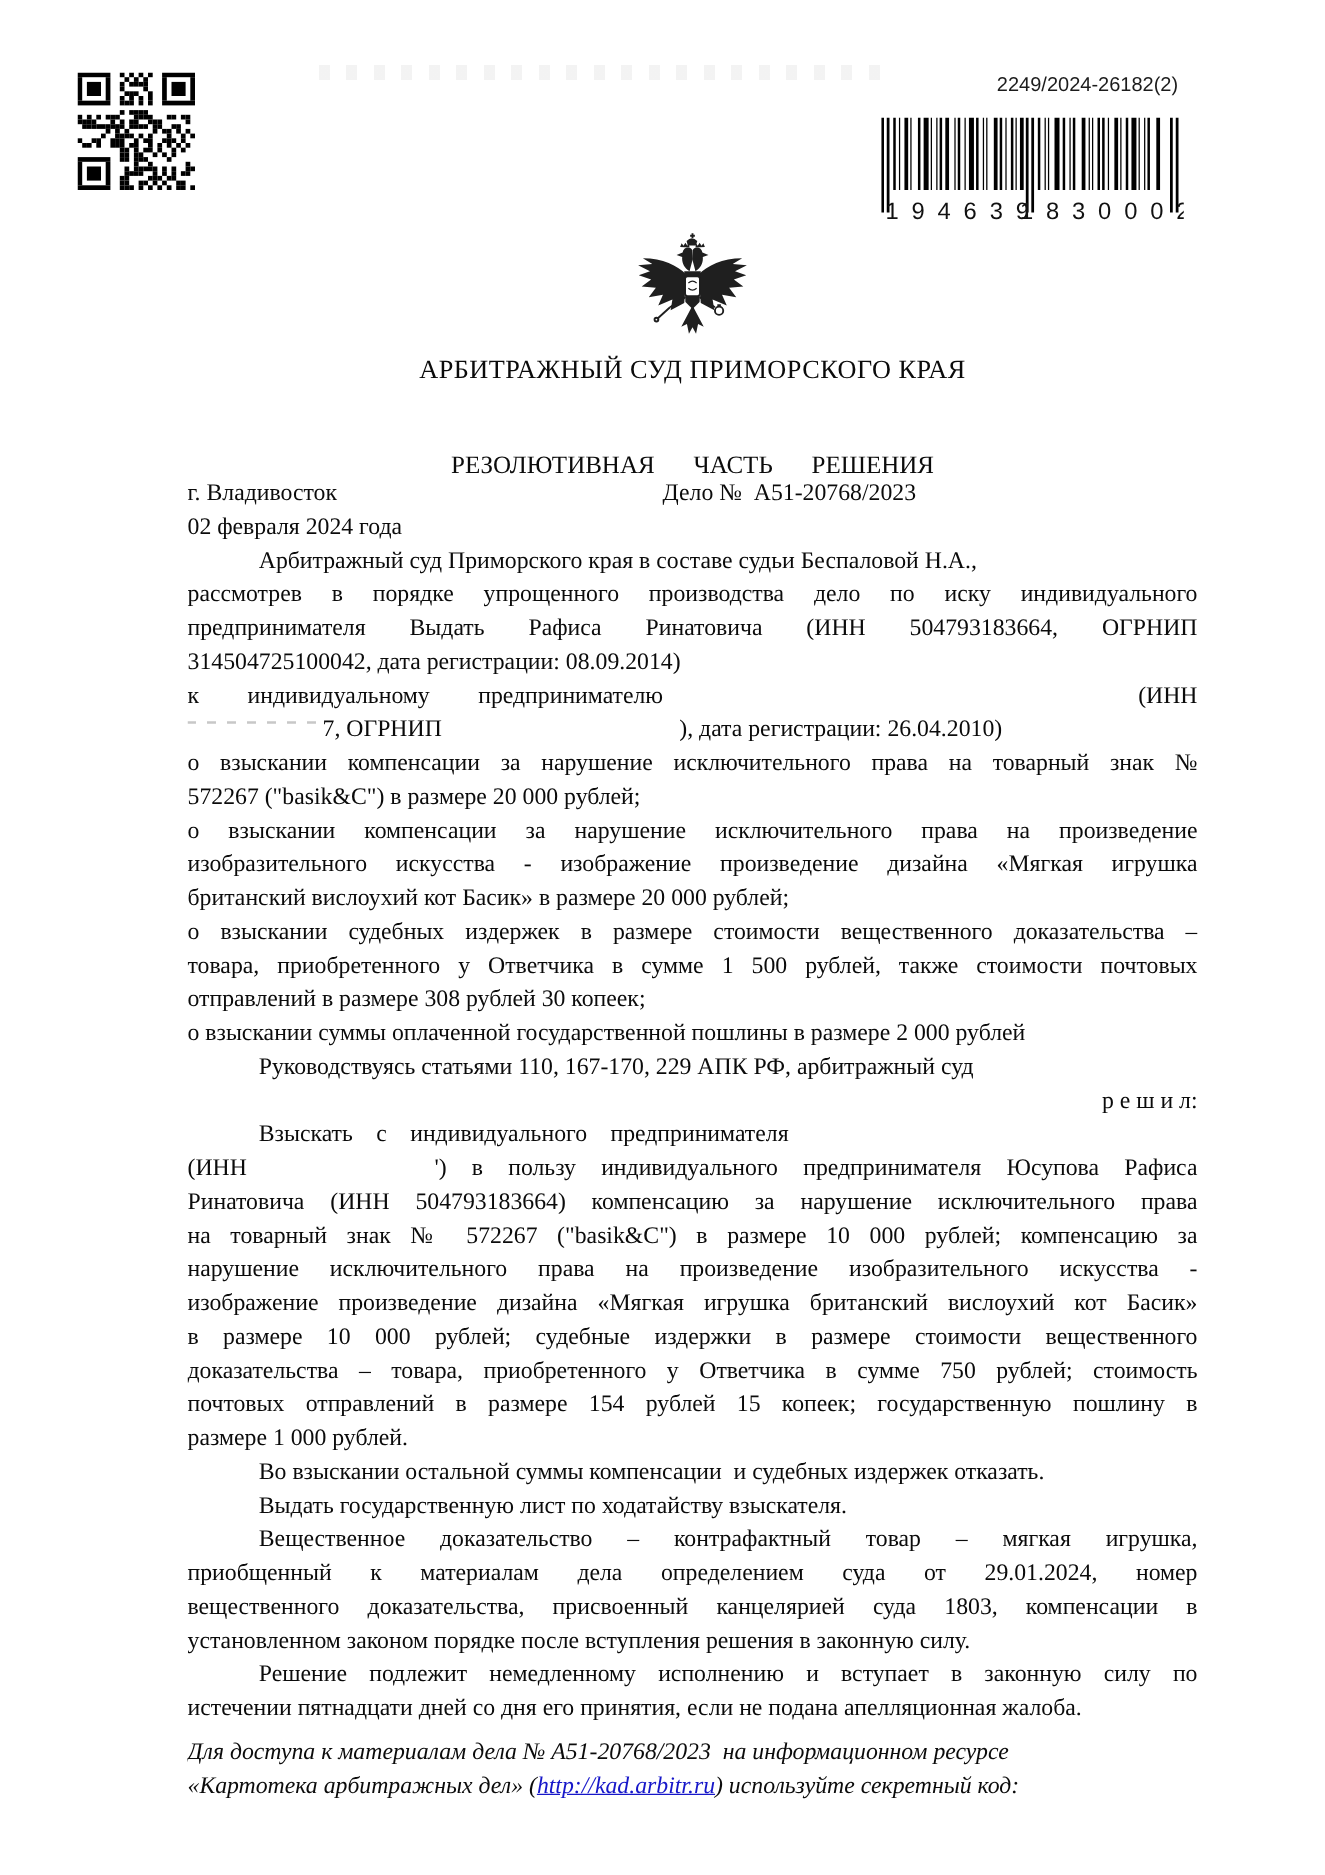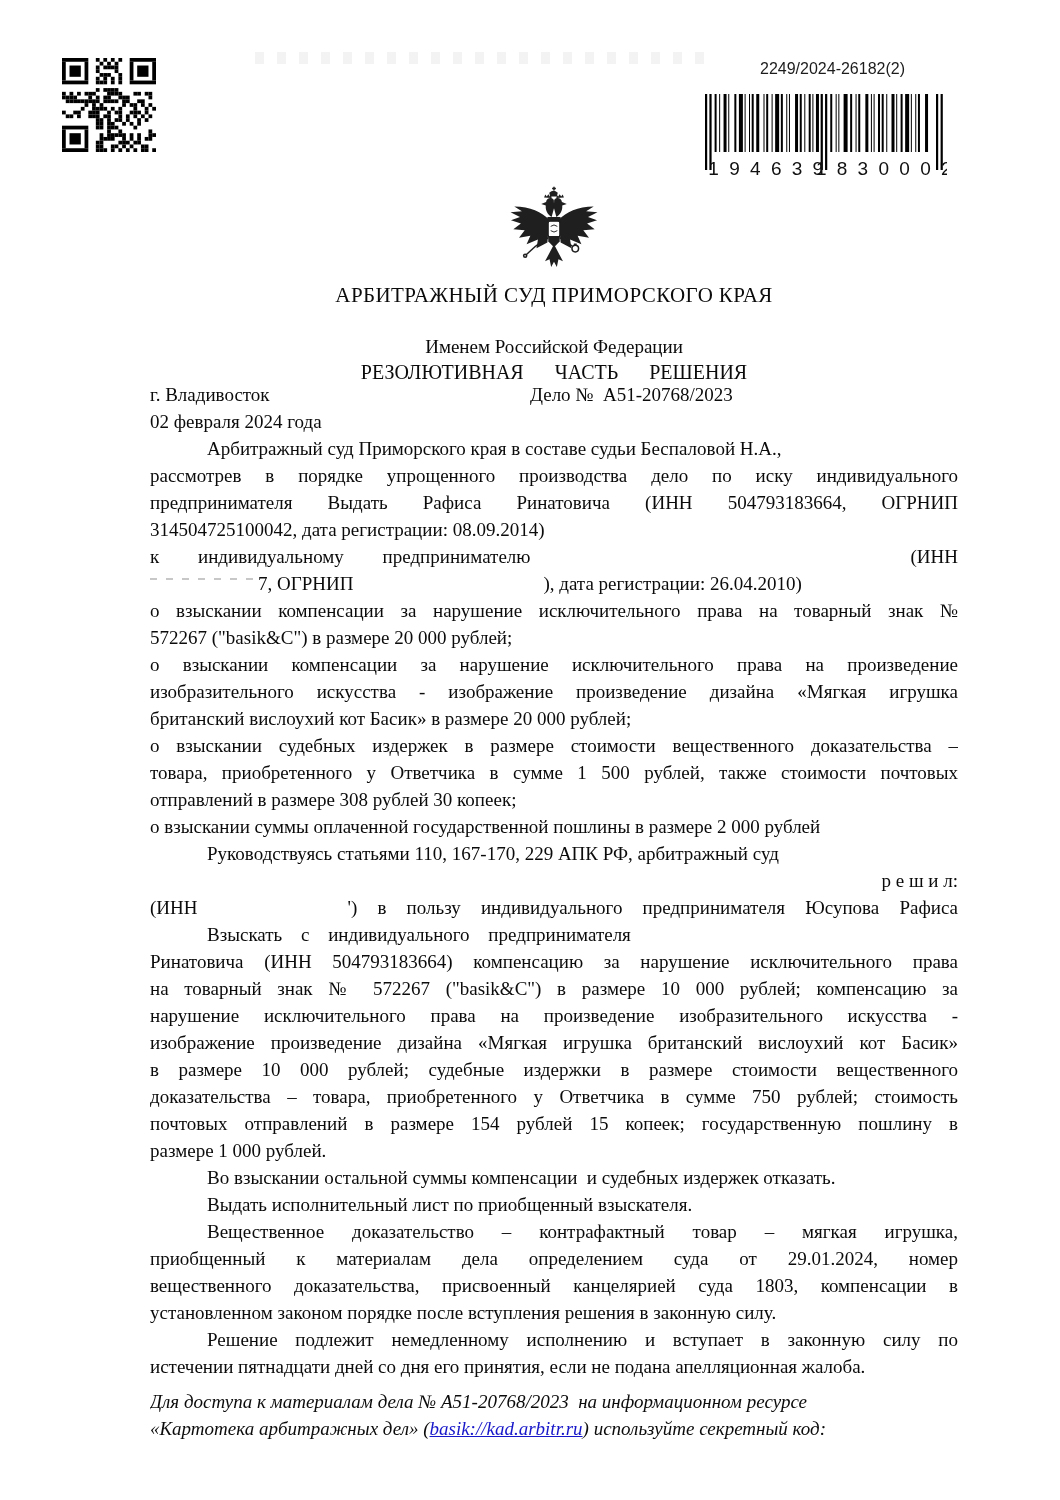--- a/index.html
+++ b/index.html
@@ -4,21 +4,21 @@
 <style>
   html,body{margin:0;padding:0;background:#ffffff;}
   .page{position:relative;width:1060px;height:1500px;background:#ffffff;color:#0b0b0b;
         font-family:"Liberation Serif", serif;overflow:hidden;}
   .abs{position:absolute;}
 
   
   #scan-noise{left:255px;top:52px;width:450px;height:12px;opacity:.10;
     background:repeating-linear-gradient(90deg,#888 0 9px,transparent 9px 22px);}
   #qr{left:62px;top:58px;width:94px;height:94px;}
-  #doc-number{left:760px;top:60px;width:220px;text-align:left;white-space:nowrap;
+  #doc-number{left:760px;top:60px;width:220px;text-align:center;white-space:nowrap;
     font-family:"Liberation Sans", sans-serif;font-size:16px;color:#1c1c1c;}
   #barcode{left:705px;top:94px;width:242px;height:86px;}
   #barcode text{font-family:"Liberation Sans", sans-serif;font-size:19px;letter-spacing:2.5px;fill:#111;}
 
   
   #eagle{left:502px;top:184px;width:104px;height:98px;}
   .hline{left:150px;width:808px;text-align:center;}
   #court-name{top:283px;font-size:21px;letter-spacing:.4px;}
   #court-address{top:310px;font-size:19px;}
   #in-the-name{top:336px;font-size:19px;}
@@ -331,21 +331,20 @@
       <path d="M36 63.5 L25 73.5"></path>
       <circle cx="77.5" cy="66.5" r="3.5"></circle>
       <path d="M77.5 63 v-2 M76 61.8 h3"></path>
       <circle cx="24.5" cy="74" r="1.6"></circle>
     </g>
     <rect x="48.8" y="37.5" width="12.4" height="16.5" rx="2" fill="#ffffff" stroke="#1f1f1f" stroke-width="1.4"></rect>
     <path d="M51.5 43 q3.5 -3 7 0 M51.5 47.5 q3.5 3 7 0" stroke="#1f1f1f" fill="none" stroke-width="1"></path>
   </svg>
 
   <div class="abs hline" id="court-name">АРБИТРАЖНЫЙ СУД ПРИМОРСКОГО КРАЯ</div>
-  <div class="abs hline" id="in-the-name">Именем Российской Федерации</div>
   <div class="abs hline" id="doc-type">РЕЗОЛЮТИВНАЯ ЧАСТЬ РЕШЕНИЯ</div>
 
   <div class="abs" id="body-text">
     <div class="line" id="case-row">
       <span>г. Владивосток</span>
       <span id="case-label">Дело №&nbsp; А51-20768/2023</span>
     </div>
     <div class="line l-l">02 февраля 2024 года</div>
   <div class="line l-l ind">Арбитражный суд Приморского края в составе судьи Беспаловой Н.А.,</div>
       <div class="line l-j">рассмотрев в порядке упрощенного производства дело по иску индивидуального</div>
@@ -357,38 +356,38 @@
       <div class="line l-l">572267 ("basik&amp;C") в размере 20 000 рублей;</div>
       <div class="line l-j">о взыскании компенсации за нарушение исключительного права на произведение</div>
       <div class="line l-j">изобразительного искусства - изображение произведение дизайна «Мягкая игрушка</div>
       <div class="line l-l">британский вислоухий кот Басик» в размере 20 000 рублей;</div>
       <div class="line l-j">о взыскании судебных издержек в размере стоимости вещественного доказательства –</div>
       <div class="line l-j">товара, приобретенного у Ответчика в сумме 1 500 рублей, также стоимости почтовых</div>
       <div class="line l-l">отправлений в размере 308 рублей 30 копеек;</div>
       <div class="line l-l">о взыскании суммы оплаченной государственной пошлины в размере 2 000 рублей</div>
       <div class="line l-l ind">Руководствуясь статьями 110, 167-170, 229 АПК РФ, арбитражный суд</div>
       <div class="line l-c">р е ш и л:</div>
+      <div class="line l-l ind" style="word-spacing: 14px;">Взыскать с индивидуального предпринимателя</div>
       <div class="line l-j">(ИНН<span class="gap" style="width: 150px;"></span>') в пользу индивидуального предпринимателя Юсупова Рафиса</div>
-      <div class="line l-l ind" style="word-spacing: 14px;">Взыскать с индивидуального предпринимателя</div>
       <div class="line l-j">Ринатовича (ИНН 504793183664) компенсацию за нарушение исключительного права</div>
       <div class="line l-j">на товарный знак № 572267 ("basik&amp;C") в размере 10 000 рублей; компенсацию за</div>
       <div class="line l-j">нарушение исключительного права на произведение изобразительного искусства -</div>
       <div class="line l-j">изображение произведение дизайна «Мягкая игрушка британский вислоухий кот Басик»</div>
       <div class="line l-j">в размере 10 000 рублей; судебные издержки в размере стоимости вещественного</div>
       <div class="line l-j">доказательства – товара, приобретенного у Ответчика в сумме 750 рублей; стоимость</div>
       <div class="line l-j">почтовых отправлений в размере 154 рублей 15 копеек; государственную пошлину в</div>
       <div class="line l-l">размере 1 000 рублей.</div>
       <div class="line l-l ind">Во взыскании остальной суммы компенсации&nbsp; и судебных издержек отказать.</div>
-      <div class="line l-l ind">Выдать исполнительный лист по приобщенный взыскателя.</div>
+      <div class="line l-l ind">Выдать государственную лист по ходатайству взыскателя.</div>
       <div class="line l-j ind">Вещественное доказательство – контрафактный товар – мягкая игрушка,</div>
       <div class="line l-j">приобщенный к материалам дела определением суда от 29.01.2024, номер</div>
       <div class="line l-j">вещественного доказательства, присвоенный канцелярией суда 1803, компенсации в</div>
       <div class="line l-l">установленном законом порядке после вступления решения в законную силу.</div>
       <div class="line l-j ind">Решение подлежит немедленному исполнению и вступает в законную силу по</div>
       <div class="line l-l">истечении пятнадцати дней со дня его принятия, если не подана апелляционная жалоба.</div>
     </div>
 
   <div class="abs" id="footer-text">
       <div class="line l-l">Для доступа к материалам дела № А51-20768/2023&nbsp; на информационном ресурсе</div>
-      <div class="line l-l">«Картотека арбитражных дел» (<span class="link">basik://kad.arbitr.ru</span>) используйте секретный код:</div>
+      <div class="line l-l">«Картотека арбитражных дел» (<span class="link">http://kad.arbitr.ru</span>) используйте секретный код:</div>
     </div>
 
 </div>
 
 </body></html>

